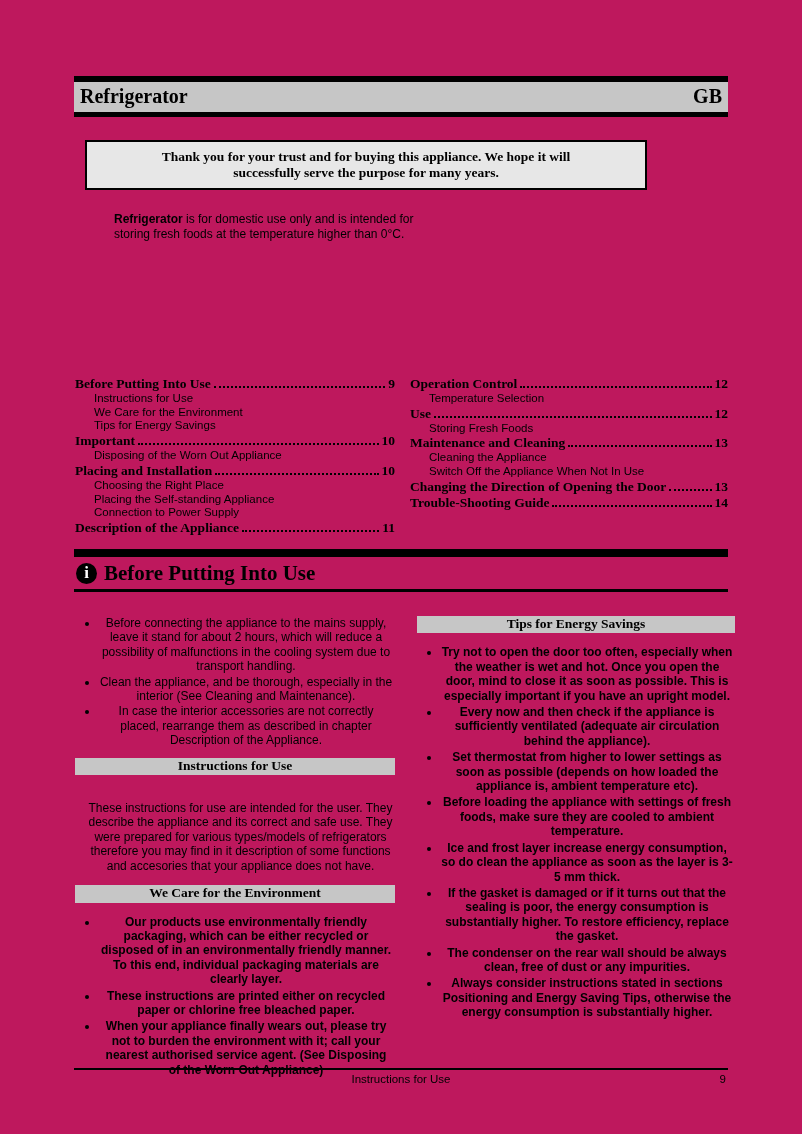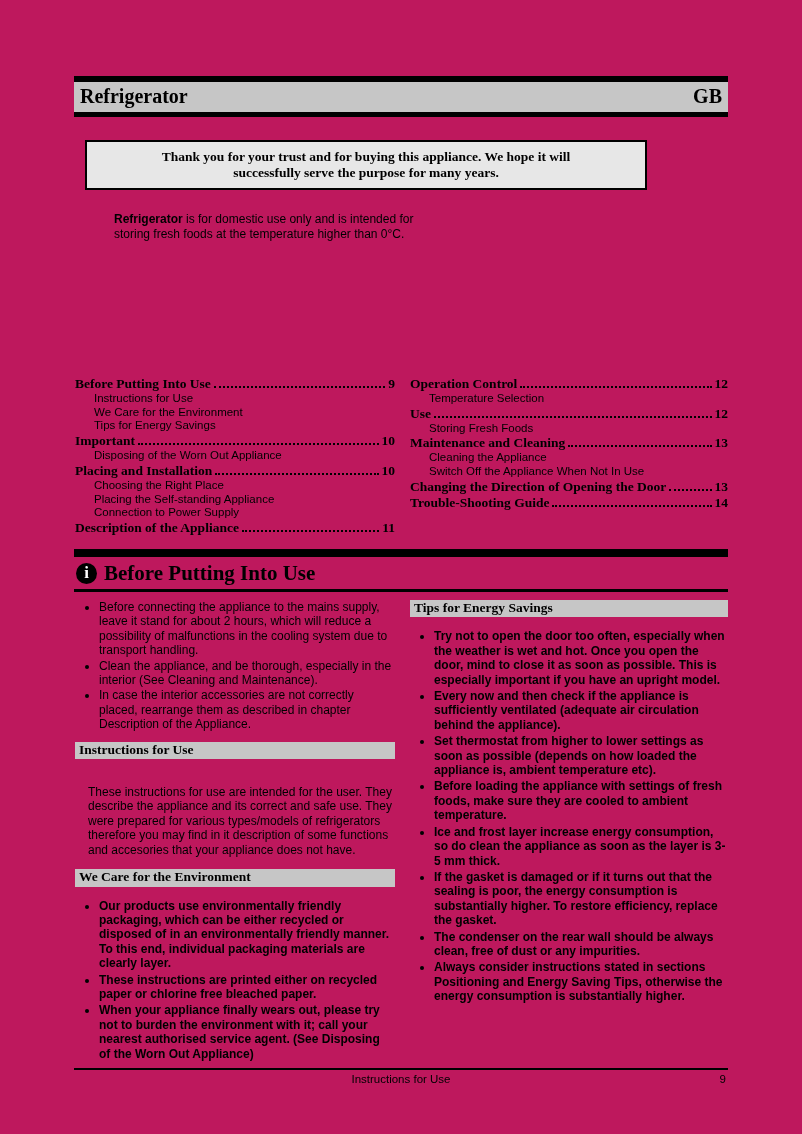--- a/index.html
+++ b/index.html
@@ -117,25 +117,26 @@
   }
   .chapter-title {
     font-family: "Liberation Serif", serif;
     font-weight: bold;
     font-size: 21px;
   }
 
   
   .columns {
     position: absolute;
-    left: 75px; top: 600px;
+    left: 75px; top: 616px;
     width: 653px;
     display: grid;
     grid-template-columns: 320px 318px;
-    column-gap: 15px;
+    column-gap: 22px;
+    text-align: center;
   }
   .col { font-size: 12px; line-height: 14.4px; }
   .section-bar {
     background: #c6c6c6;
     font-family: "Liberation Serif", serif;
     font-weight: bold;
     font-size: 13.5px;
     padding: 1px 4px 2px 4px;
   }
   .col ul {

